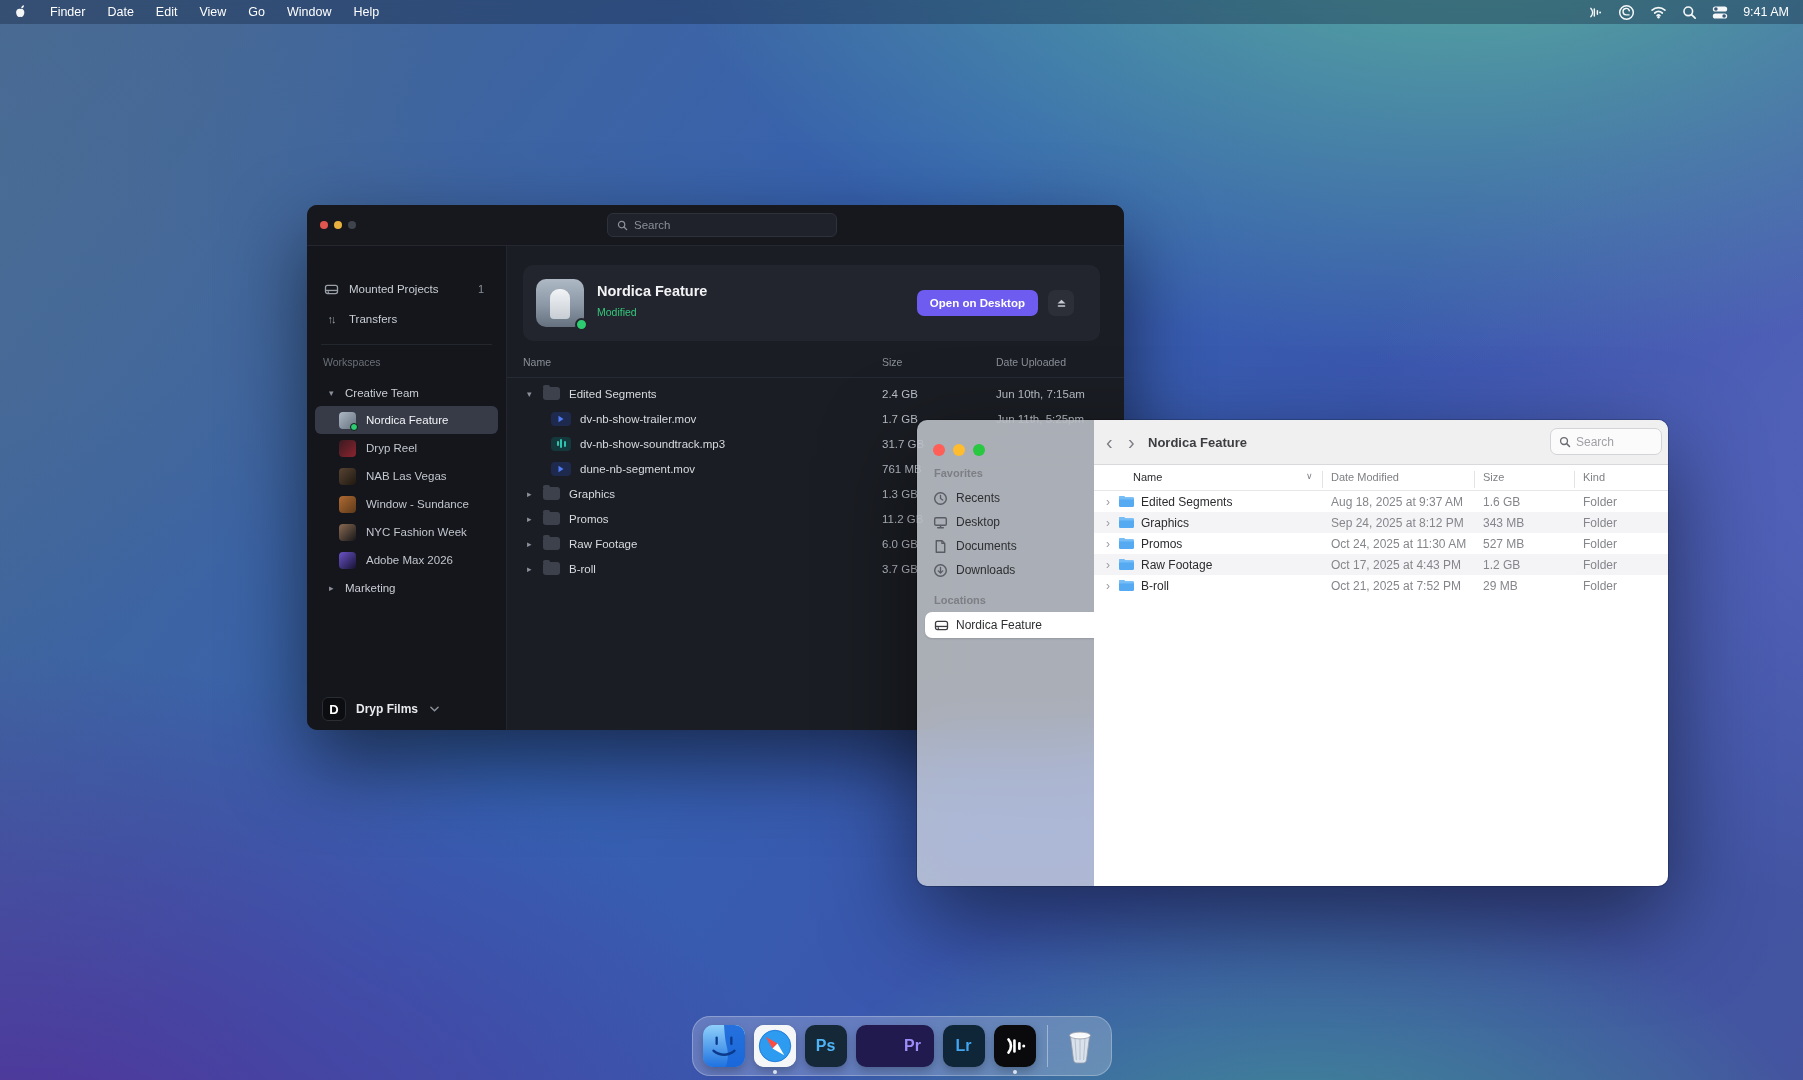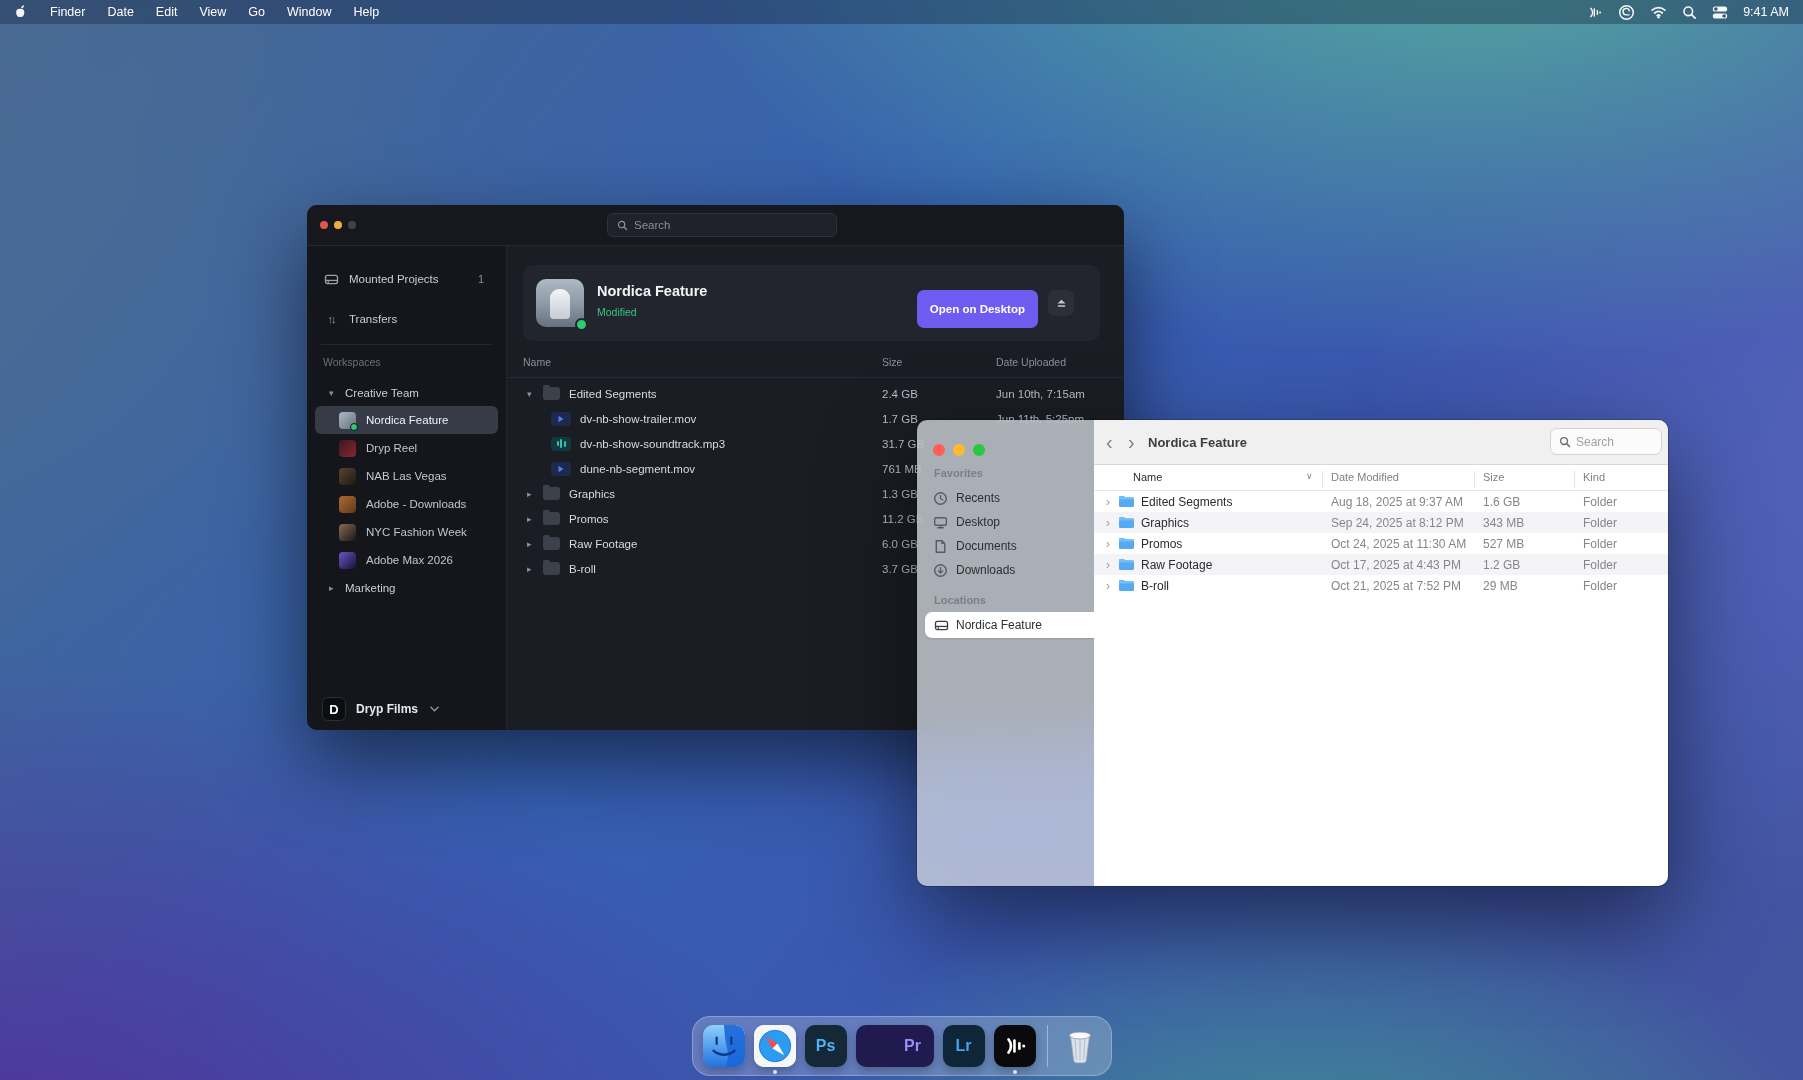--- a/index.html
+++ b/index.html
@@ -57,21 +57,21 @@
   .acct-name{color:#e8eaee;font-size:12px;font-weight:600;margin-right:12px;}
   .app-main{position:relative;flex:1;background:#1a1d23;}
   .banner{position:absolute;left:16px;top:19px;width:577px;height:76px;border-radius:10px;background:#22252d;}
   .banner-thumb{position:absolute;left:13px;top:14px;width:48px;height:48px;border-radius:10px;overflow:hidden;
     background:linear-gradient(180deg,#aeb9c5 0%,#8b97a5 55%,#66717f 100%);}
   .banner-thumb::after{content:"";position:absolute;left:14px;top:10px;width:20px;height:30px;border-radius:9px 9px 4px 4px;
     background:linear-gradient(180deg,#f2f4f6,#c7cdd4);}
   .banner-dot{position:absolute;left:52px;top:53px;width:9px;height:9px;border-radius:50%;background:#2ecc71;border:2px solid #22252d;}
   .banner-title{position:absolute;left:74px;top:18px;color:#f2f3f5;font-size:14.5px;font-weight:600;}
   .banner-status{position:absolute;left:74px;top:41px;color:#34c77b;font-size:10.5px;}
-  .open-btn{position:absolute;right:62px;top:25px;height:38px;padding:0 13px;border-radius:7px;background:#6e5bf0;
+  .open-btn{position:absolute;right:62px;top:25px;height:26px;padding:0 13px;border-radius:7px;background:#6e5bf0;
     color:#fff;font-size:11.5px;font-weight:600;display:flex;align-items:center;border:none;}
   .eject-btn{position:absolute;right:26px;top:25px;width:26px;height:26px;border-radius:7px;background:#2c2f37;
     display:flex;align-items:center;justify-content:center;}
   .tbl-head{position:absolute;left:0;right:0;top:110px;height:18px;color:#8a8f98;font-size:10.5px;}
   .tbl-head .c-name{position:absolute;left:16px;}
   .tbl-head .c-size{position:absolute;left:375px;}
   .tbl-head .c-date{position:absolute;left:489px;}
   .tbl-rule{position:absolute;left:0;right:0;top:131px;height:1px;background:#262a32;}
   .app-rows{position:absolute;left:0;right:0;top:135px;}
   .app-row{position:relative;height:25px;display:flex;align-items:center;color:#d7dade;font-size:11.5px;}
@@ -214,21 +214,21 @@
       <div class="app-search">
         <svg width="11" height="11" viewBox="0 0 16 16">
             <circle cx="6.7" cy="6.7" r="4.6" stroke="#8a8f98" stroke-width="1.8" fill="none"></circle>
             <line x1="10.2" y1="10.2" x2="14" y2="14" stroke="#8a8f98" stroke-width="2" stroke-linecap="round"></line>
           </svg>
         <span>Search</span>
       </div>
     </div>
     <div class="app-body">
       <div class="app-sidebar">
-        <div class="sb-row" style="top:20px;">
+        <div class="sb-row" style="top:30px;">
           <span class="sb-ico">
             <svg width="15" height="15" viewBox="0 0 16 16">
                 <rect x="1.6" y="3.6" width="12.8" height="8.8" rx="2.2" stroke="#9aa0a8" stroke-width="1.4" fill="none"></rect>
                 <line x1="1.6" y1="9" x2="14.4" y2="9" stroke="#9aa0a8" stroke-width="1.4"></line>
                 <circle cx="4.6" cy="10.7" r=".9" fill="#9aa0a8"></circle>
               </svg>
           </span>
           <span>Mounted Projects</span>
           <span class="sb-count">1</span>
         </div>
@@ -258,21 +258,21 @@
             <div class="ws-item">
               <span class="ws-thumb" style="background: linear-gradient(135deg, rgb(87, 68, 52), rgb(32, 24, 15));">
                 
               </span>
               <span>NAB Las Vegas</span>
             </div>
             <div class="ws-item">
               <span class="ws-thumb" style="background: linear-gradient(135deg, rgb(176, 106, 50), rgb(92, 58, 26));">
                 
               </span>
-              <span>Adobe - Downloads</span>
+              <span>Window - Sundance</span>
             </div>
             <div class="ws-item">
               <span class="ws-thumb" style="background: linear-gradient(135deg, rgb(138, 106, 82), rgb(23, 23, 26));">
                 
               </span>
               <span>NYC Fashion Week</span>
             </div>
             <div class="ws-item">
               <span class="ws-thumb" style="background: linear-gradient(135deg, rgb(107, 84, 200), rgb(22, 18, 51));">
                 

